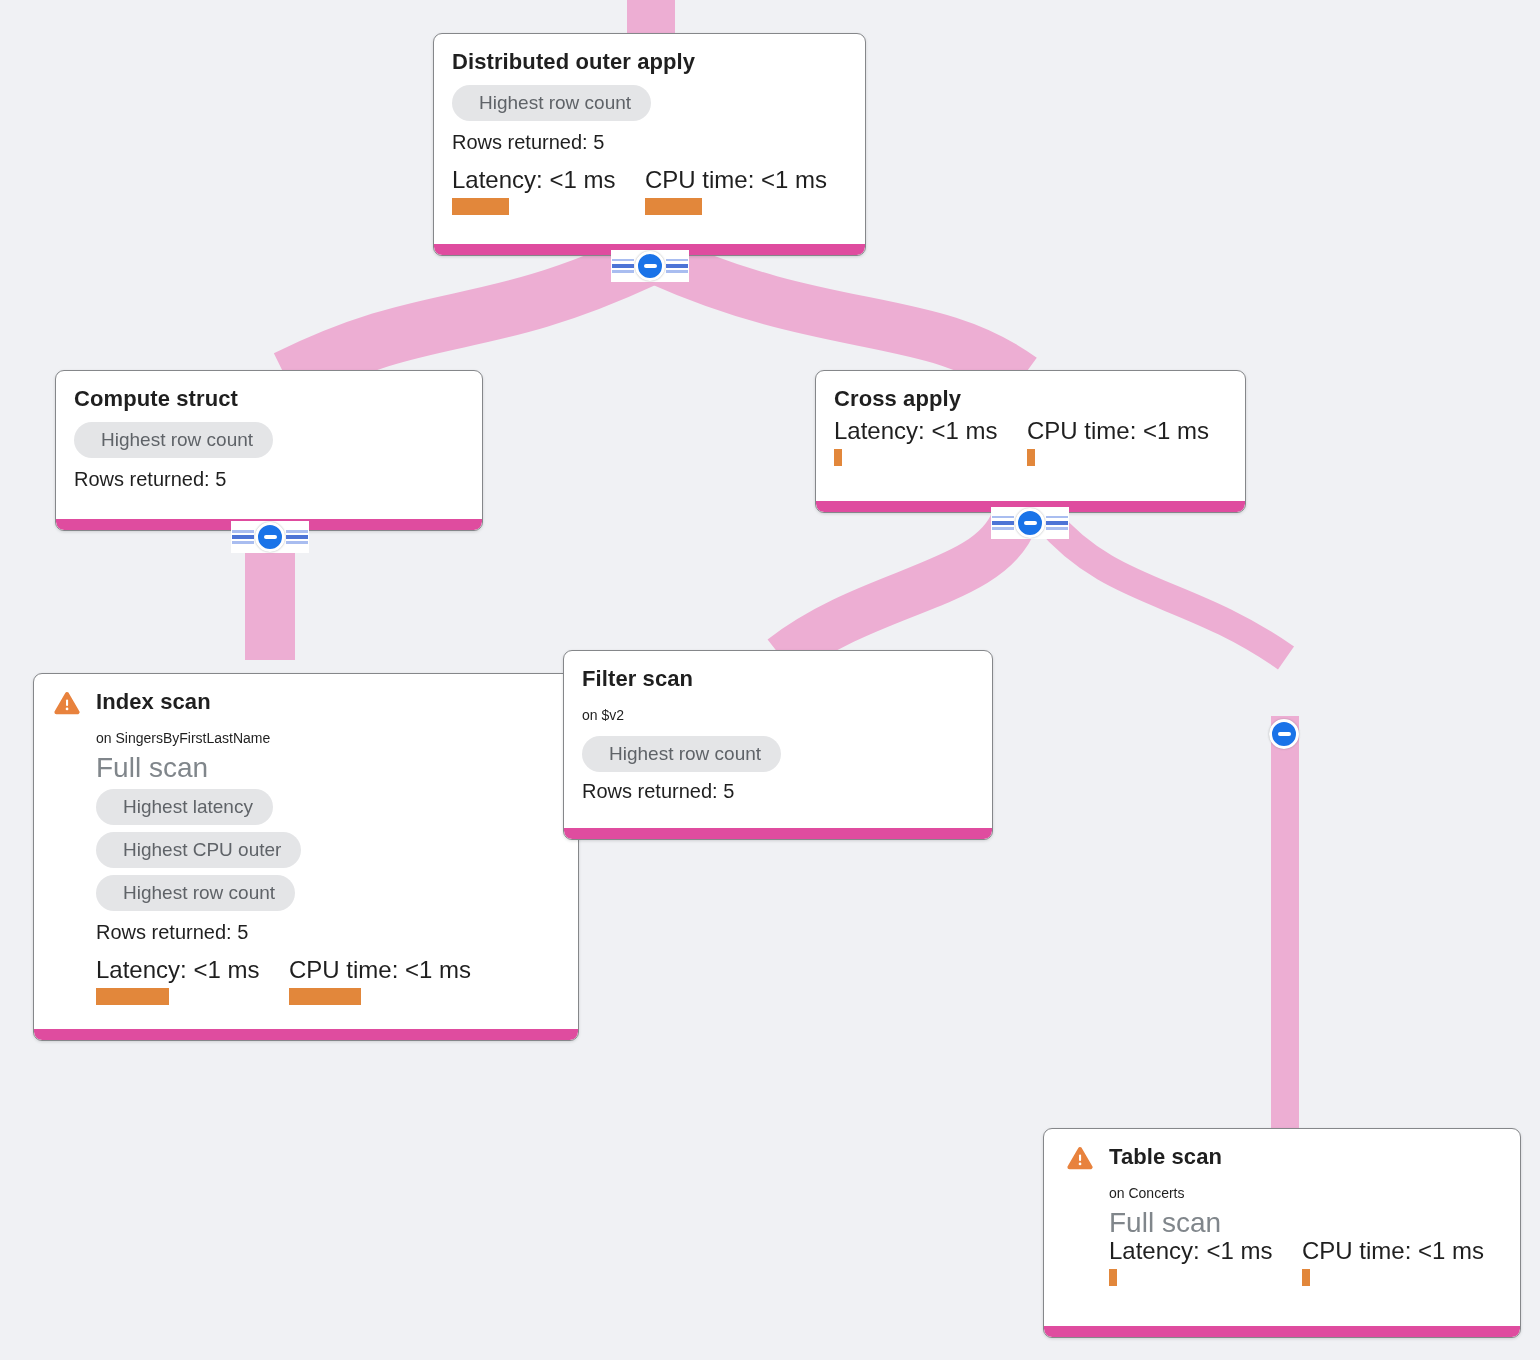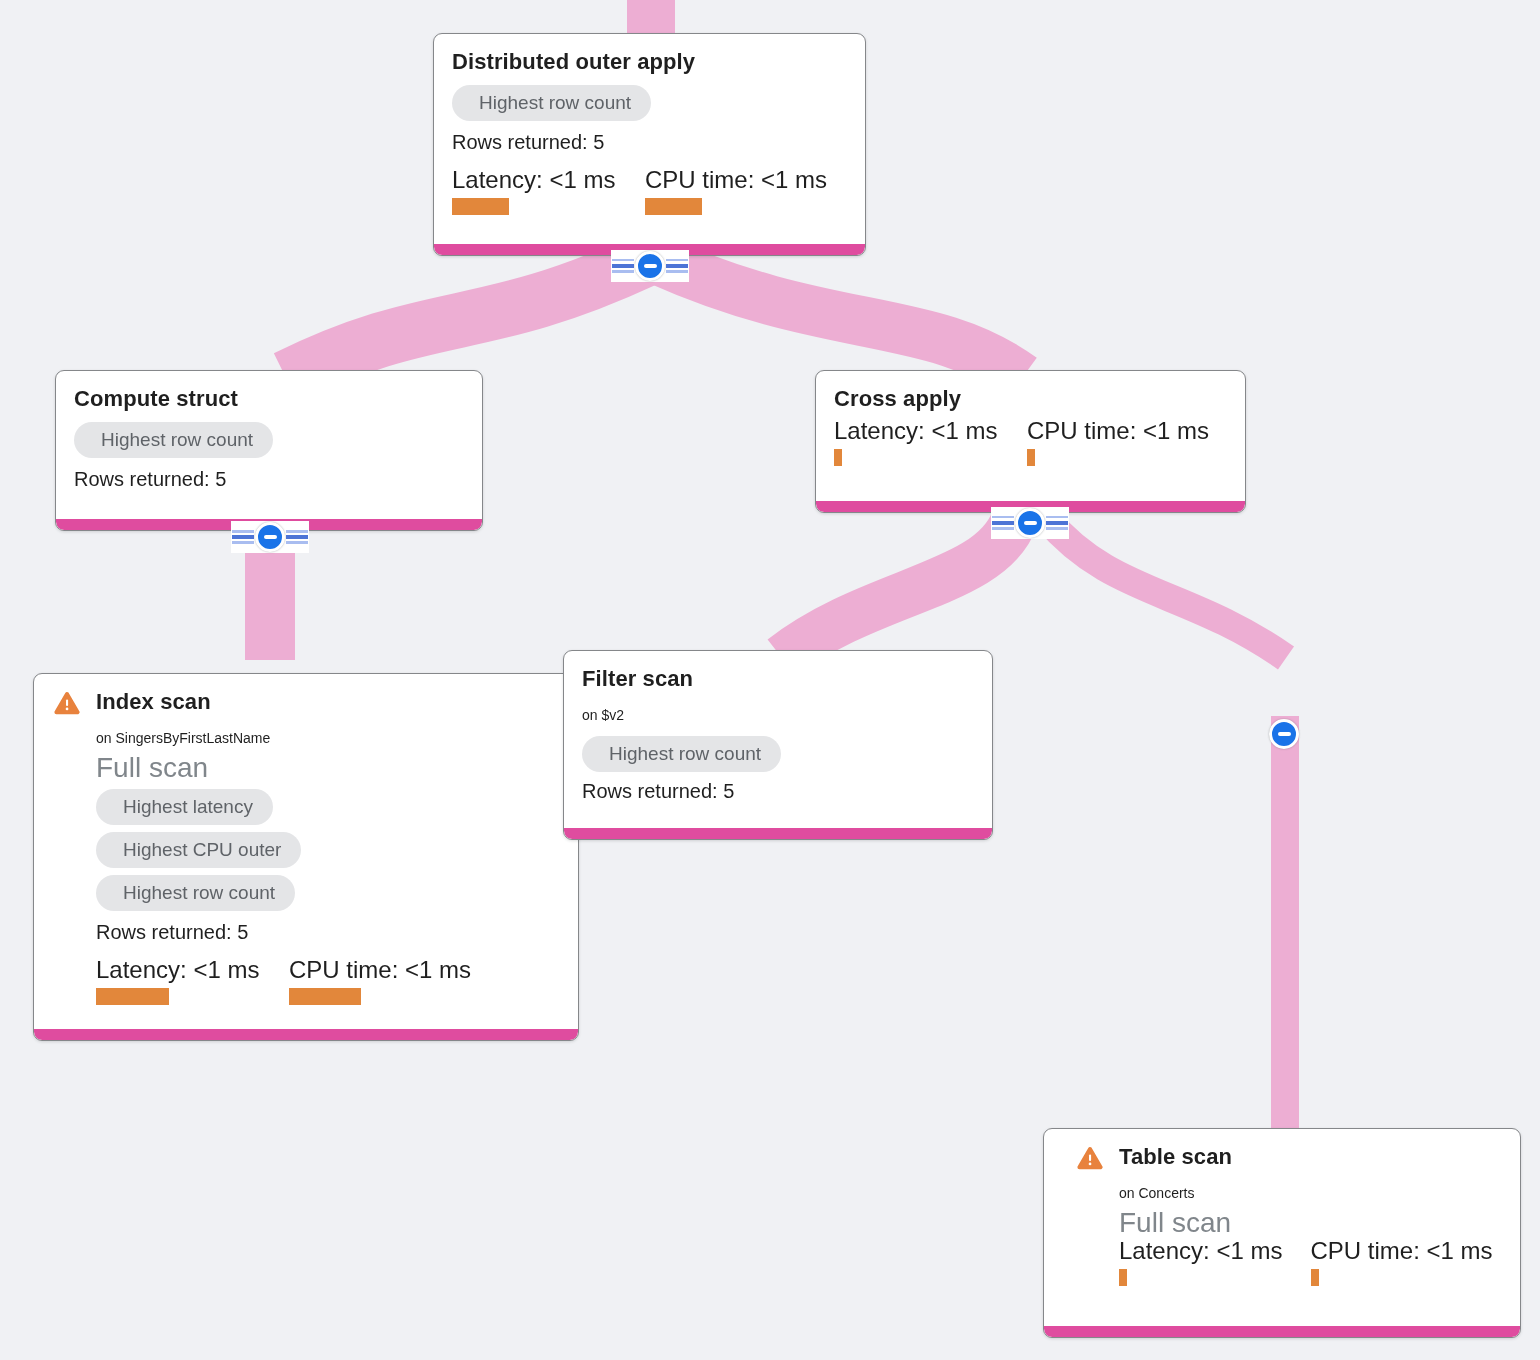--- a/index.html
+++ b/index.html
@@ -238,21 +238,21 @@
         <div class="badges">
           <div class="badge-line"><span class="badge">Highest row count</span></div>
         </div>
         <div class="rows" style="margin-top:4px;">Rows returned: 5</div>
       </div>
     </div>
     <div class="accent"></div>
   </div>
 
 
-  <div class="node" style="left:1043px; top:1128px; width:478px; height:210px; padding-left:33px;">
+  <div class="node" style="left:1043px; top:1128px; width:478px; height:210px; padding-left:23px;">
     <div class="hdr">
       <svg class="warn" width="26" height="24" viewBox="0 0 26 24">
         <path d="M13 3 L23.6 21.2 L2.4 21.2 Z" fill="#E8823D" stroke="#E8823D" stroke-width="4" stroke-linejoin="round"></path>
         <rect x="12" y="8.6" width="2.1" height="6.4" rx="1" fill="#ffffff"></rect>
         <circle cx="13.05" cy="17.9" r="1.35" fill="#ffffff"></circle>
       </svg>
       <div class="col">
         <div class="title">Table scan</div>
         <div class="subtitle">on Concerts</div>
         <div class="scan-type">Full scan</div>

